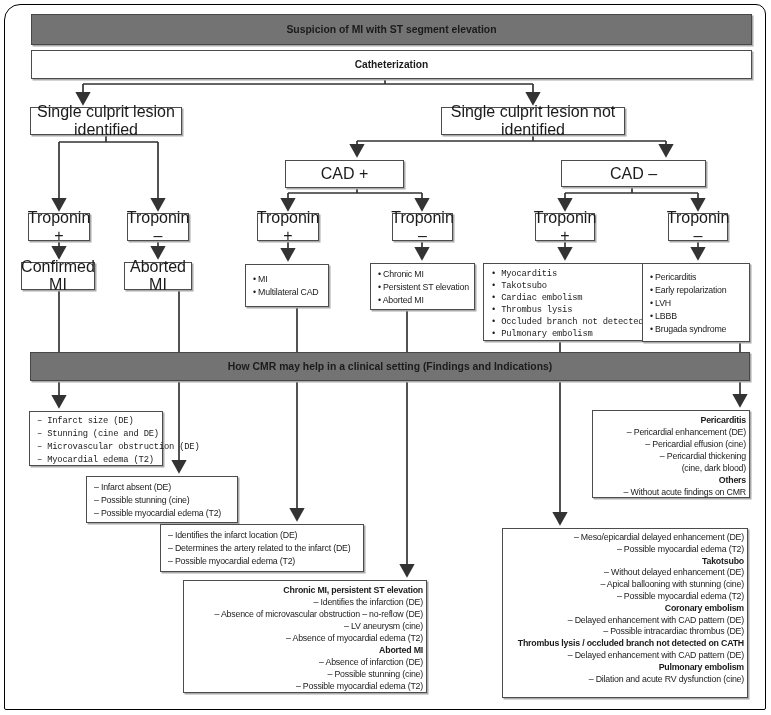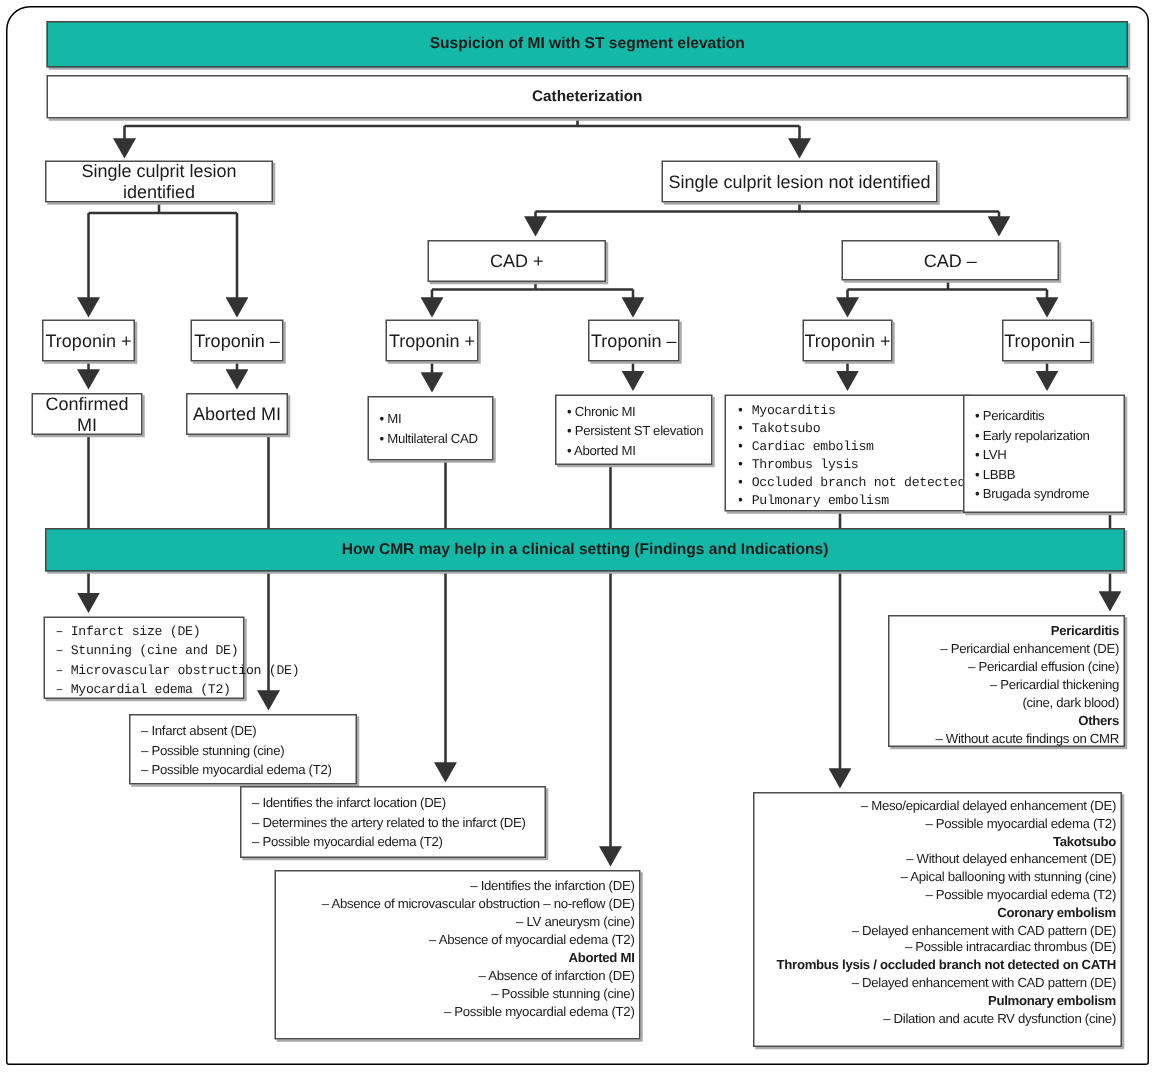--- a/index.html
+++ b/index.html
@@ -3,22 +3,22 @@
 <meta charset="utf-8">
 <style>
   html,body{margin:0;padding:0;background:#fff;}
   .canvas{position:relative;width:771px;height:715px;background:#fff;
           font-family:"Liberation Sans","DejaVu Sans",sans-serif;color:#1b1b1b;overflow:hidden;}
   .frame{position:absolute;left:4px;top:4px;width:760px;height:704px;
          border:1.6px solid #000;border-radius:16px 10px 2px 2px;}
   svg.wires{position:absolute;left:0;top:0;z-index:1;}
   .node{position:absolute;box-sizing:border-box;background:#fff;border:1.5px solid #4c4c4c;
         display:flex;align-items:center;justify-content:center;text-align:center;
-        font-size:12px;z-index:2;box-shadow:1.5px 1.5px 0 #aaa;}
-  .bar{background:#14b8a6;border:1.9px solid #474747;font-weight:bold;font-size:10.4px;}
+        font-size:16px;z-index:2;box-shadow:1.5px 1.5px 0 #aaa;}
+  .bar{background:#737373;border:1.9px solid #474747;font-weight:bold;font-size:10.4px;}
   .list{display:block;text-align:left;padding:3px 4px 2px 7px;font-size:8.8px;letter-spacing:-0.2px;}
   .list .li{line-height:13px;padding-left:9px;text-indent:-9px;white-space:nowrap;}
   .q .li{line-height:12px;}
   .sec{display:block;text-align:right;font-size:8.8px;letter-spacing:-0.2px;padding:3px 3px 2px 6px;}
   .sec .sec-h{font-weight:bold;line-height:12px;white-space:nowrap;}
   .sec .sec-i{padding-left:11px;line-height:12px;white-space:nowrap;}
   .sec .sec-i.cont{padding-left:17px;}
   .x .sec-h,.x .sec-i{line-height:11.8px;}
 </style>
 </head>
@@ -130,20 +130,21 @@
       <div class="li">– Infarct absent (DE)</div>
       <div class="li">– Possible stunning (cine)</div>
       <div class="li">– Possible myocardial edema (T2)</div>
     </div>
   <div class="node list" style="left:160px;top:524px;width:204px;height:48px;padding-top:4px;">
       <div class="li">– Identifies the infarct location (DE)</div>
       <div class="li">– Determines the artery related to the infarct (DE)</div>
       <div class="li">– Possible myocardial edema (T2)</div>
     </div>
   <div class="node sec" style="left:183px;top:580px;width:244px;height:113px;">
+      <div class="sec-h">Chronic MI, persistent ST elevation</div>
       <div class="sec-i">– Identifies the infarction (DE)</div>
       <div class="sec-i">– Absence of microvascular obstruction – no-reflow (DE)</div>
       <div class="sec-i">– LV aneurysm (cine)</div>
       <div class="sec-i">– Absence of myocardial edema (T2)</div>
       <div class="sec-h">Aborted MI</div>
       <div class="sec-i">– Absence of infarction (DE)</div>
       <div class="sec-i">– Possible stunning (cine)</div>
       <div class="sec-i">– Possible myocardial edema (T2)</div>
     </div>
   <div class="node sec x" style="left:502px;top:528px;width:246px;height:170px;">

